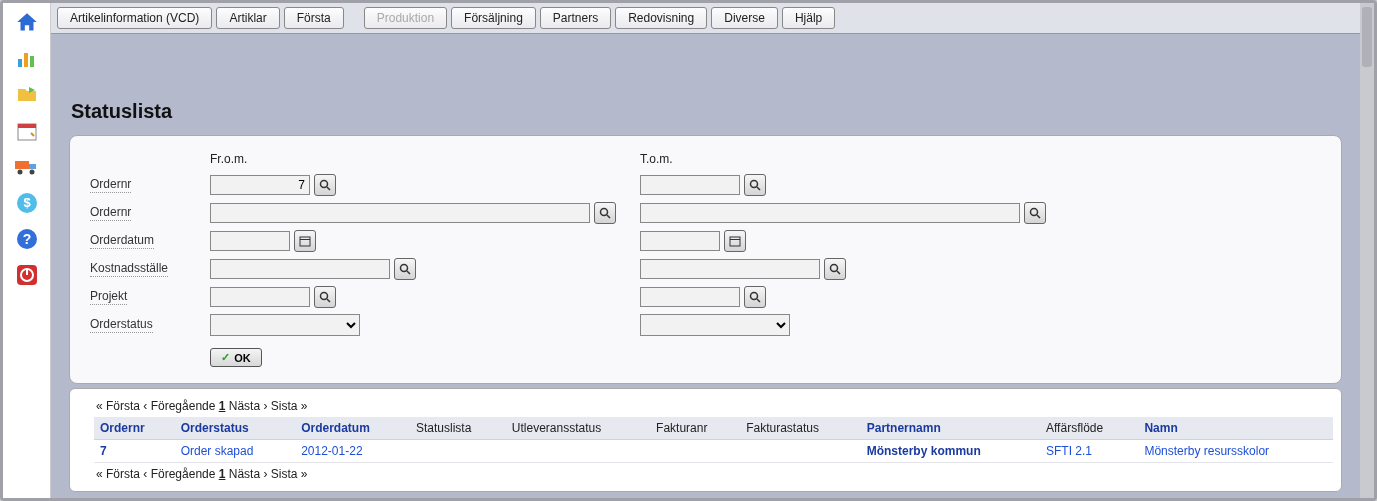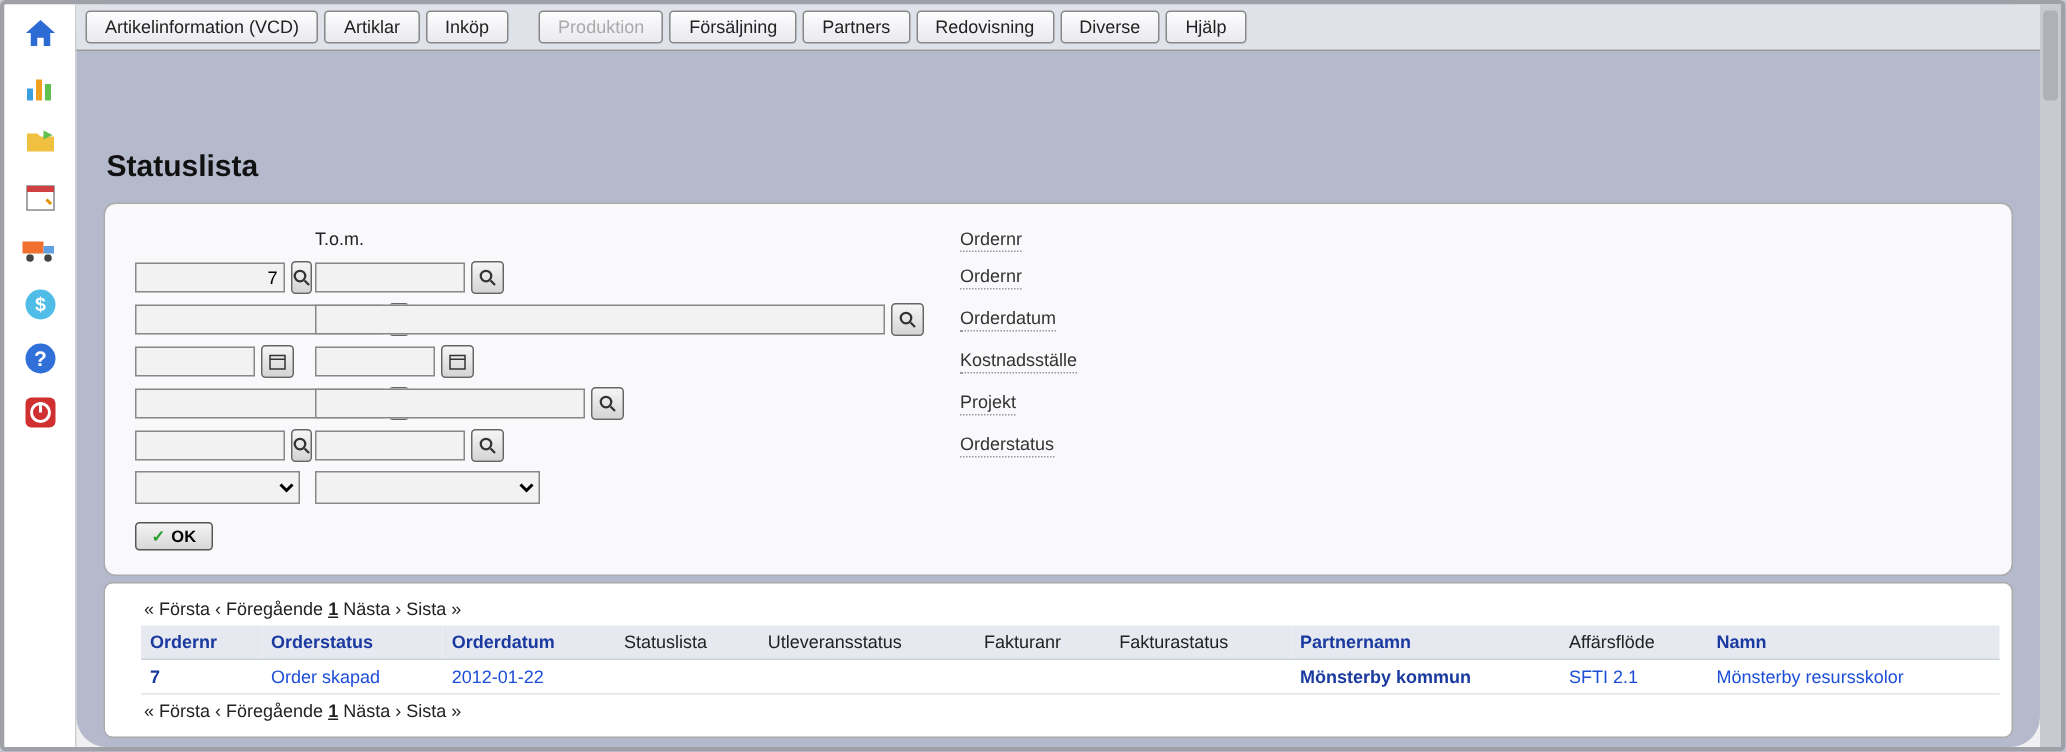--- a/index.html
+++ b/index.html
@@ -1,20 +1,20 @@
 <!DOCTYPE html>
 <html><head>
 <meta charset="utf-8">
 <style>
   * { box-sizing: border-box; margin: 0; padding: 0; }
   body { font-family: Arial, Helvetica, sans-serif; font-size: 12px; background: #c9c9d0; width: 1377px; height: 501px; overflow: hidden; }
   .app { display: flex; width: 100%; height: 100%; border: 3px solid #a0a0a8; border-radius: 4px; background: #f0f0f3; }
   .sidebar { width: 48px; background: #fff; display: flex; flex-direction: column; align-items: center; padding-top: 6px; gap: 8px; border-right: 1px solid #ccc; }
   .sidebar .icon { width: 28px; height: 28px; display: flex; align-items: center; justify-content: center; cursor: pointer; }
-  .main { flex: 1; background: #b5b9cc; display: flex; flex-direction: column; border-radius: 20px; }
+  .main { flex: 1; background: #b5b9cc; display: flex; flex-direction: column; }
   .topbar { background: #e0e2ea; border-bottom: 1px solid #999; padding: 4px 6px; display: flex; gap: 4px; align-items: center; }
   .tab { background: linear-gradient(#fdfdfe,#e9e9ef); border: 1px solid #888; border-radius: 3px; padding: 3px 12px; font-size: 12px; cursor: pointer; color: #222; }
   .tab.disabled { color: #aaa; margin-left: 16px; }
   .content { padding: 12px 18px 4px 18px; flex: 0 0 auto; margin-top: 48px; }
   h1 { font-size: 20px; font-weight: bold; color: #111; margin: 6px 0 12px 2px; }
   .panel { background: #f9f9fc; border: 1px solid #aaa; border-radius: 8px; padding: 16px 20px 16px 20px; }
   .filter-grid { display: grid; grid-template-columns: 110px 420px 420px; column-gap: 10px; row-gap: 6px; align-items: center; }
   .filter-grid .lbl { font-size: 12px; color: #333; border-bottom: 1px dotted #999; display: inline-block; padding-bottom: 1px; }
   .colhead { font-size: 12px; color: #222; margin-bottom: 2px; }
   .row-cell { display: flex; align-items: center; gap: 4px; }
@@ -96,35 +96,36 @@
           <circle cx="12" cy="12" r="6" fill="none" stroke="#fff" stroke-width="2"></circle>
           <rect x="11" y="5" width="2" height="7" fill="#fff"></rect>
         </svg>
     </div>
   </div>
 
   <div class="main">
     <div class="topbar">
       <div class="tab">Artikelinformation (VCD)</div>
       <div class="tab">Artiklar</div>
-      <div class="tab">Inköp</div>
+      <div class="tab">Första</div>
       <div class="tab disabled">Produktion</div>
       <div class="tab">Försäljning</div>
       <div class="tab">Partners</div>
       <div class="tab">Redovisning</div>
       <div class="tab">Diverse</div>
       <div class="tab">Hjälp</div>
     </div>
 
     <div class="content">
       <h1>Statuslista</h1>
 
       <div class="panel">
         <div class="filter-grid">
           <div></div>
+          <div class="colhead">Fr.o.m.</div>
           <div class="colhead">T.o.m.</div>
 
           <div><span class="lbl">Ordernr</span></div>
           <div class="row-cell">
             <input class="fld w-sm" value="7" style="">
             <span class="iconbtn">
                 <svg width="12" height="12" viewBox="0 0 12 12">
                   <circle cx="5" cy="5" r="3.5" fill="none" stroke="#333" stroke-width="1.5"></circle>
                   <line x1="8" y1="8" x2="11" y2="11" stroke="#333" stroke-width="1.5"></line>
                 </svg>

